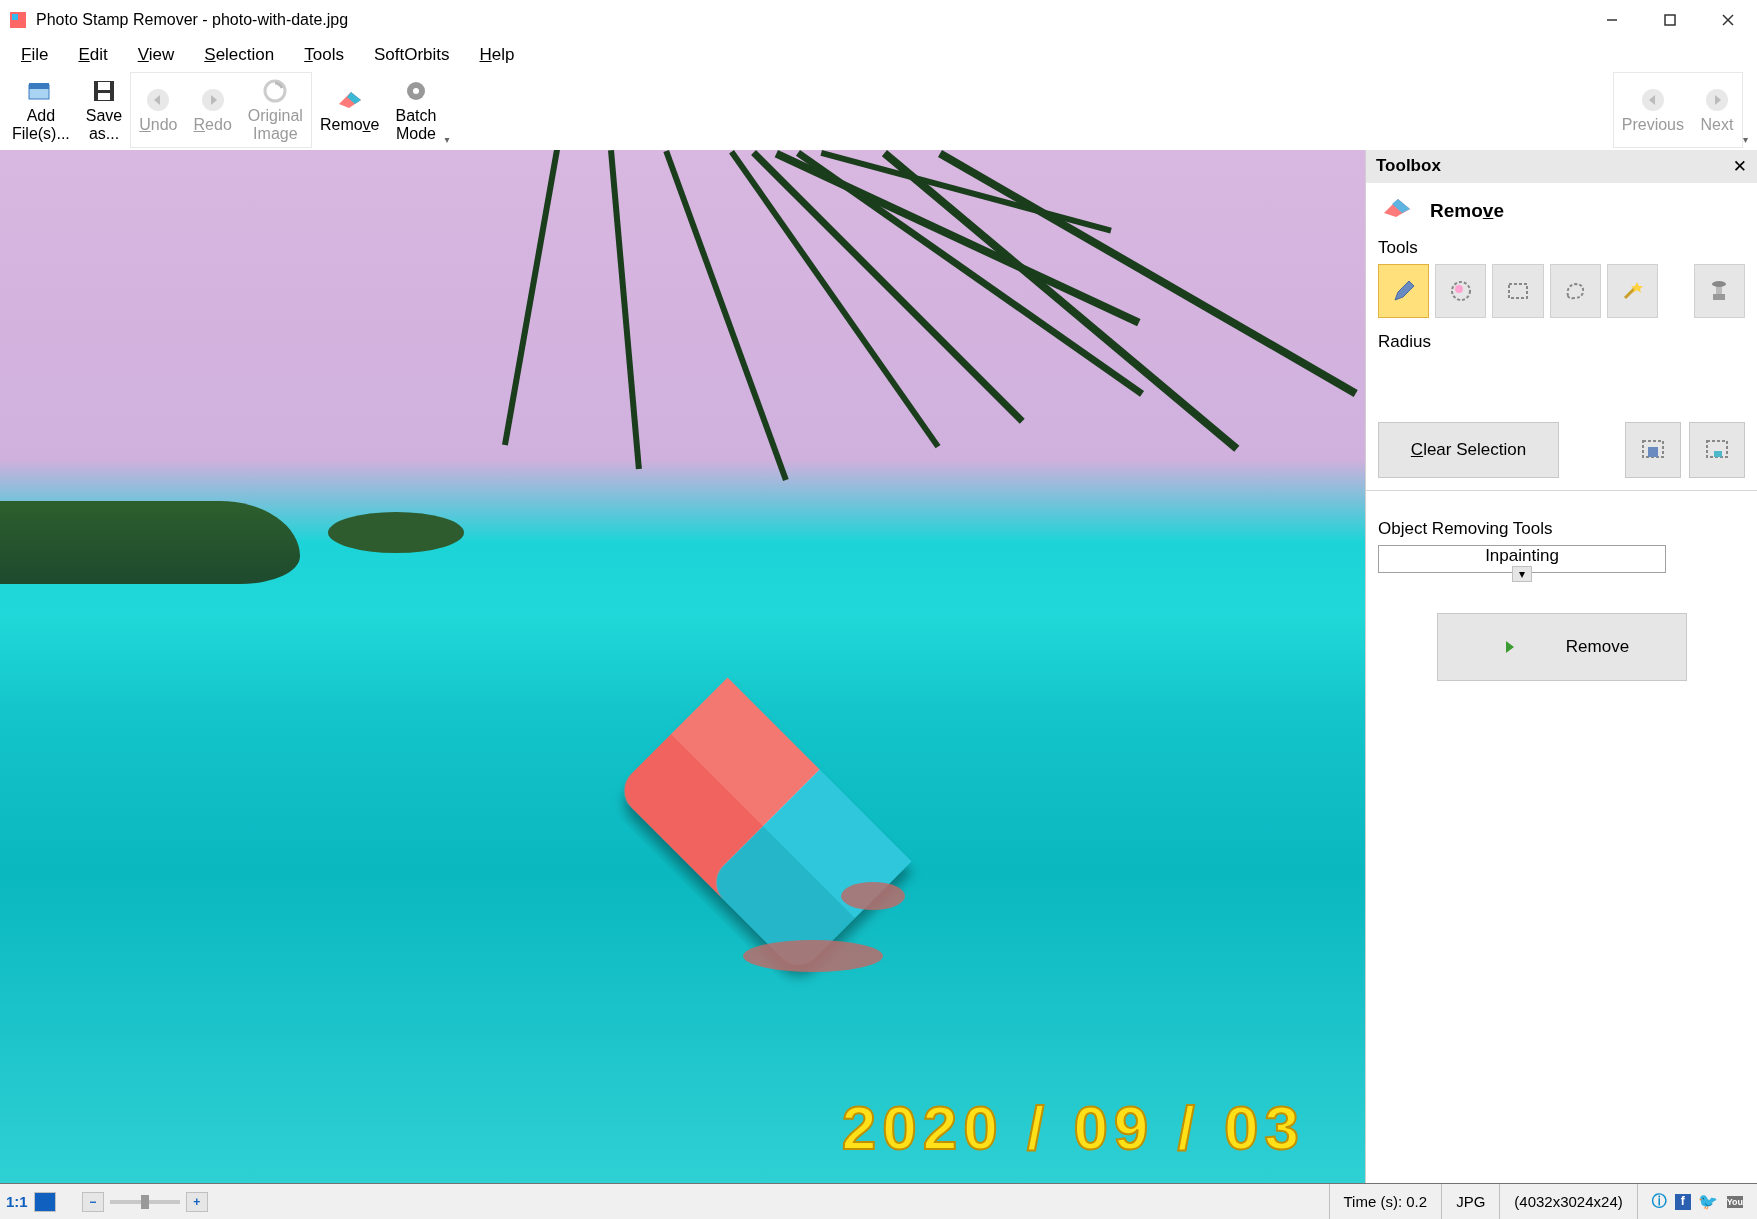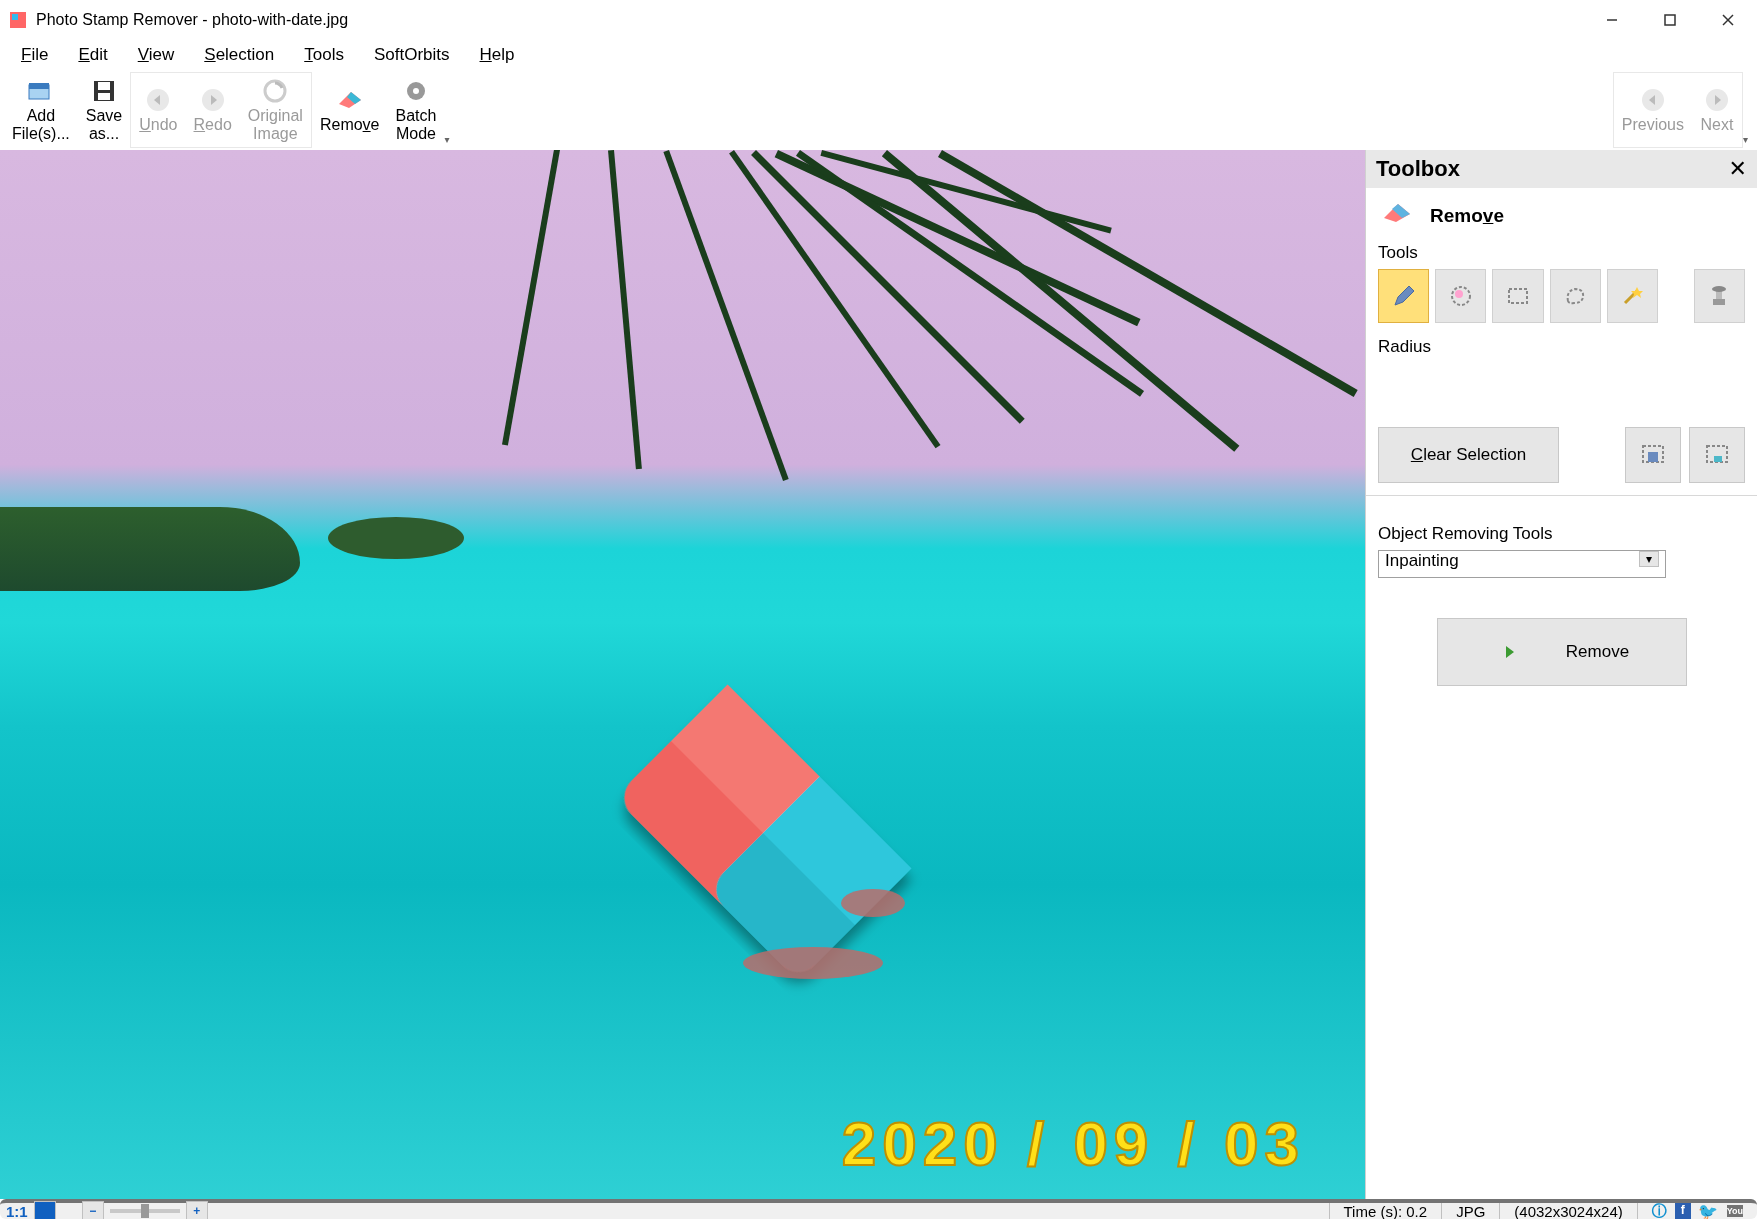--- a/index.html
+++ b/index.html
@@ -20,42 +20,42 @@
 .toolbar-spacer { flex: 1; }
 .content { flex: 1; display: flex; min-height: 0; }
 .canvas { flex: 1; position: relative; background: linear-gradient(to bottom, #d8b8e0 0%, #d0b0dd 30%, #1cd4d8 38%, #20d8d8 45%, #13c4ca 55%, #0ab8c0 70%, #2ed0d4 100%); overflow: hidden; text-align: center; }
 .island { position: absolute; top: 34%; left: 0; width: 22%; height: 8%; background: linear-gradient(to bottom,#2d5f2d,#1e4a2e); border-radius: 0 40% 30% 0 / 0 100% 50% 0; }
 .island2 { position:absolute; top:35%; left:24%; width:10%; height:4%; background:#2e5c2e; border-radius:50%; }
 .palm { position:absolute; top:0; left:25%; width:80%; height:55%; }
 .frond { position:absolute; background:#1a3d1c; transform-origin: top left; }
 .date-stamp { position: absolute; bottom: 20px; right: 60px; font-size: 62px; font-weight: bold; color: #ffe019; -webkit-text-stroke: 2px #c09000; letter-spacing: 6px; font-family: Arial, sans-serif;}
 .eraser-logo { position: absolute; top: 47%; left: 42%; width: 380px; height: 380px; }
 .sidebar { width: 392px; display: flex; flex-direction: column; border-left: 1px solid #d0d0d0; }
-.panel-header { background: #e8e8e8; padding: 6px 10px; font-size: 22px; font-weight: 600; display: flex; align-items: flex-start; justify-content: space-between; }
+.panel-header { background: #e8e8e8; padding: 6px 10px; font-size: 17px; font-weight: 600; display: flex; align-items: flex-start; justify-content: space-between; }
 .panel-body { padding: 8px 12px 12px 12px; border-bottom:1px solid #d8d8d8; }
 .remove-title { display: flex; align-items: center; gap: 18px; padding: 6px 4px 14px 4px; font-size: 19px; font-weight: 700; }
 .group-label { font-size: 17px; margin-bottom: 6px; }
 .tool-palette { display: flex; gap: 6px; }
 .palette-btn { width: 54px; height: 54px; background: #e6e6e6; border: 1px solid #d0d0d0; display: flex; align-items: center; justify-content: center; }
 .palette-btn.active { background: #ffe07a; border-color: #e0b040; }
 .palette-btn.far { margin-left: 30px; }
 .radius-row { margin-top: 14px; }
 .slider-row { display: flex; align-items: center; gap: 10px; }
 .slider-track { flex: 1; height: 4px; background: #c8c8c8; position: relative; margin-left:14px;}
 .slider-thumb { position: absolute; top: -8px; left: 8px; width: 14px; height: 20px; background: #0078d7; }
 .radius-input { width: 42px; height: 24px; border: 1px solid #a0a0a0; text-align: right; padding-right: 4px; font-size: 16px; }
 .clear-row { display: flex; gap: 8px; margin-top: 70px; align-items:center;}
 .btn { background: #e6e6e6; border: 1px solid #c8c8c8; display: flex; align-items: center; justify-content: center; font-size: 17px; }
 .clear-btn { flex: 1; height: 56px; }
 .small-btn { width: 56px; height: 56px; }
 .mode-block { padding: 8px 12px; margin-top:20px;}
-.combo { width: 288px; height: 28px; border: 1px solid #a0a0a0; background: #fff; display: flex; align-items: flex-start; justify-content: space-between; padding: 0 6px; font-size: 17px; margin-top:6px;}
+.combo { width: 288px; height: 28px; border: 1px solid #a0a0a0; background: #fff; display: flex; align-items: center; justify-content: space-between; padding: 0 6px; font-size: 17px; margin-top:6px;flex-direction:column;}
 .combo-arrow { background:#e6e6e6; width:20px; text-align:center; border:1px solid #c0c0c0; font-size:12px;}
 .big-remove { width: 250px; height: 68px; margin: 40px auto 0 auto; }
-.statusbar { height: 20px; background: #f0f0f0; border-top: 4px solid #737373; display: flex; align-items: center; font-size: 15px; border-radius: 6px; }
+.statusbar { height: 36px; background: #f0f0f0; border-top: 1px solid #737373; display: flex; align-items: center; font-size: 15px; }
 .status-left { display: flex; align-items: center; gap: 6px; padding-left: 6px; }
 .mini-btn { width: 22px; height: 20px; background: #e6e6e6; border: 1px solid #c0c0c0; display: flex; align-items: center; justify-content: center; font-size: 12px; color:#1060c0; font-weight:bold;}
 .mini-slider { width: 70px; height: 4px; background: #c8c8c8; position:relative; }
 .mini-slider::after{content:'';position:absolute;left:45%;top:-5px;width:8px;height:14px;background:#999;}
 .status-right { margin-left: auto; display: flex; align-items: stretch; height: 100%; }
 .status-cell { border-left: 1px solid #c0c0c0; padding: 0 14px; display: flex; align-items: center; }
 .social-icons { display:flex; gap:8px; }
 .drop-marker { width:10px; font-size:10px; color:#666; align-self:flex-end; padding-bottom:3px;}
 </style>
 </head>

